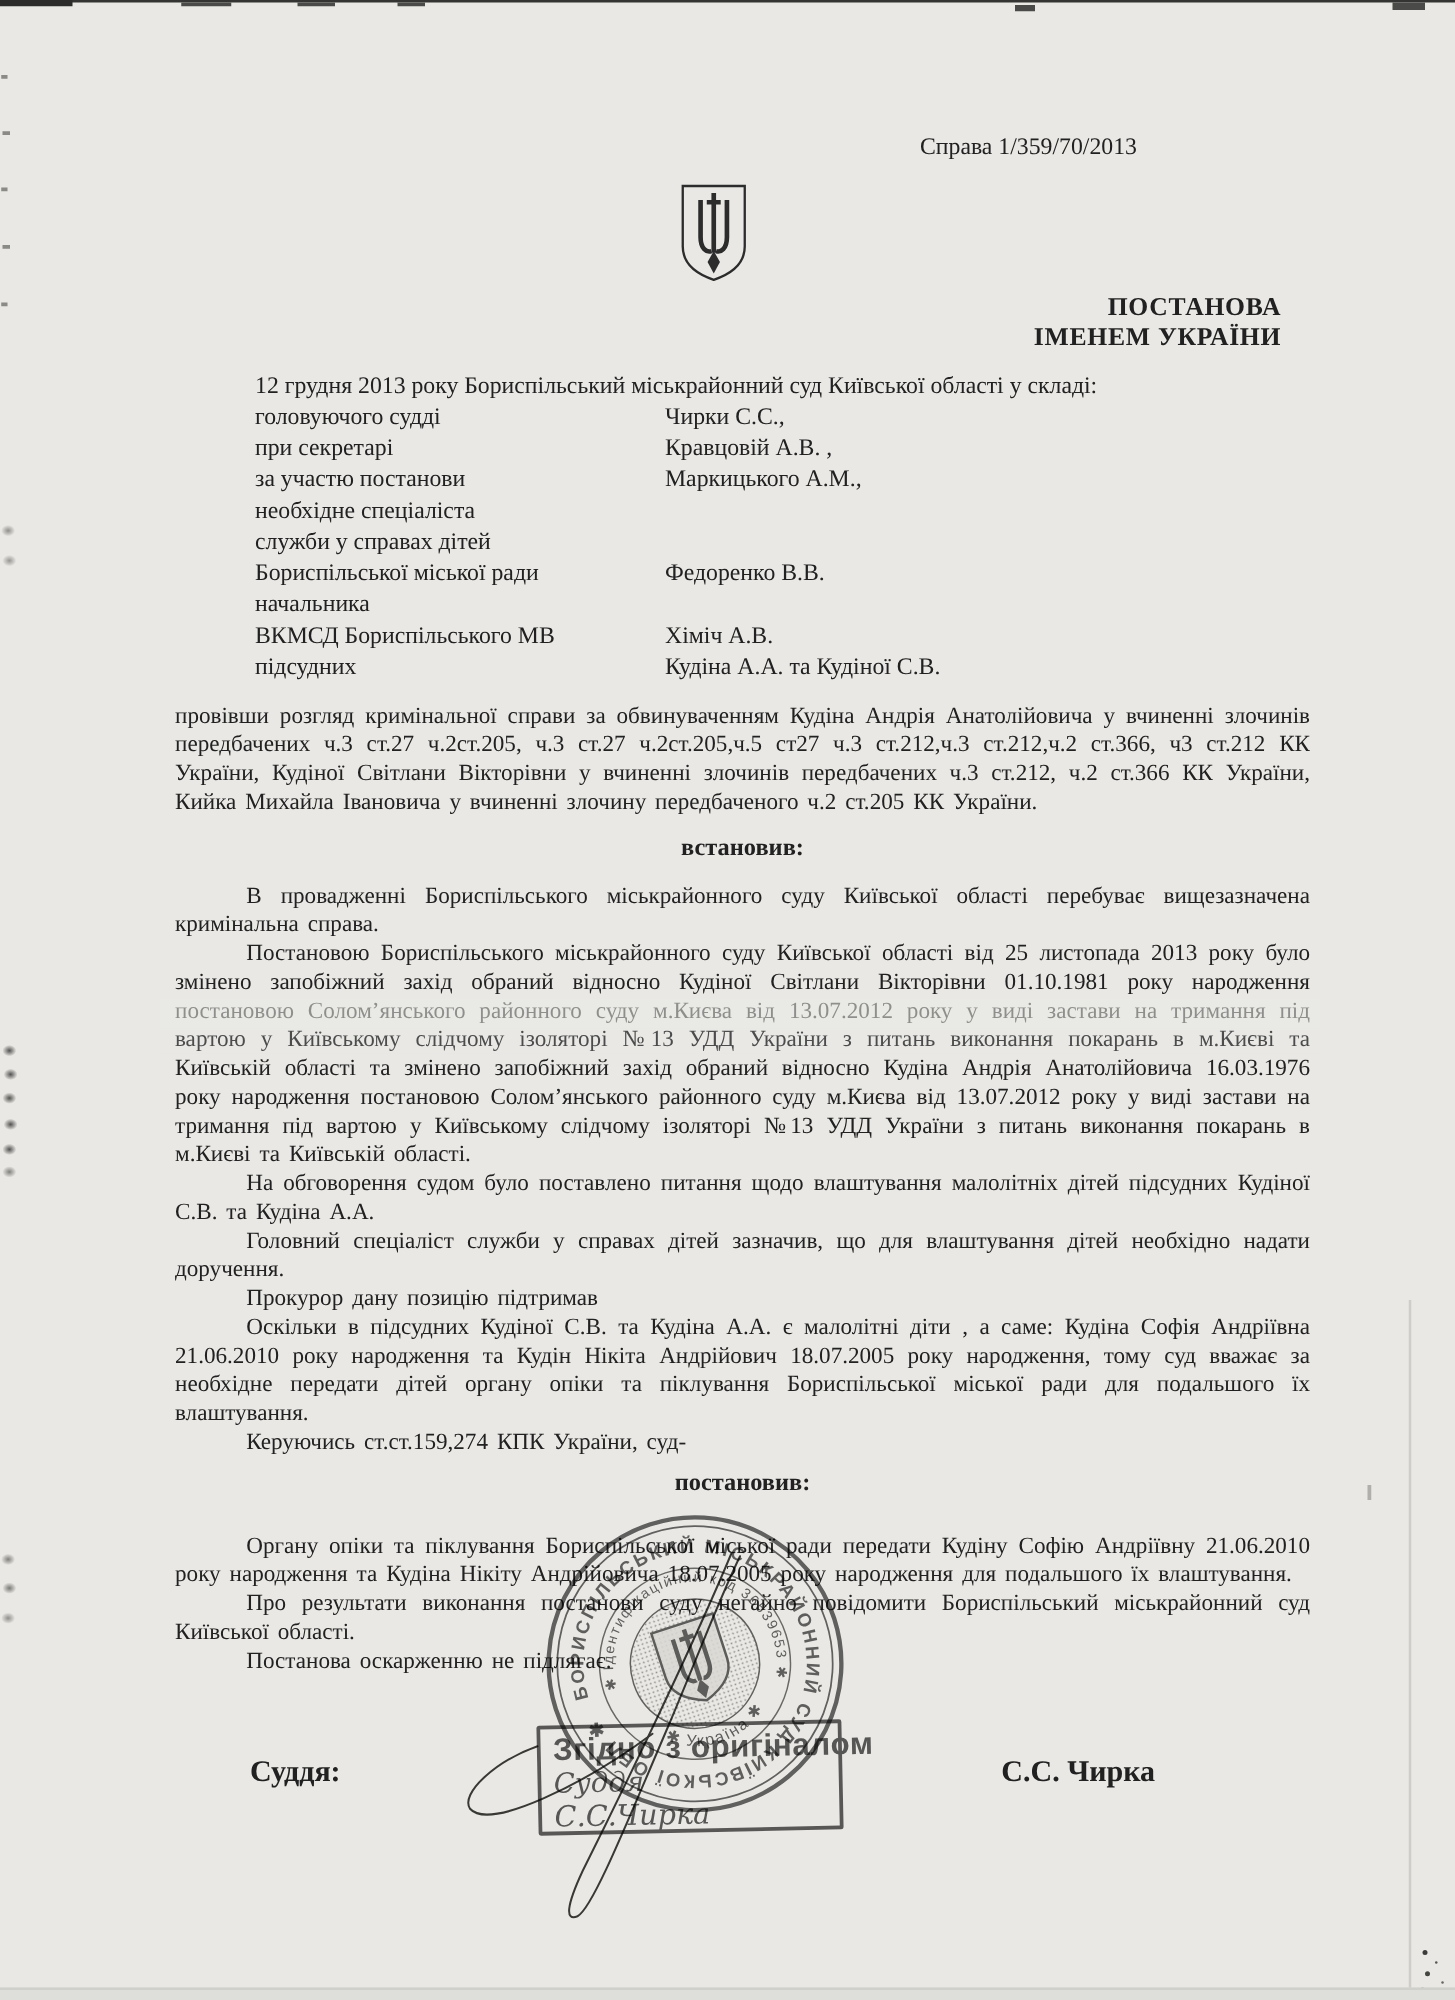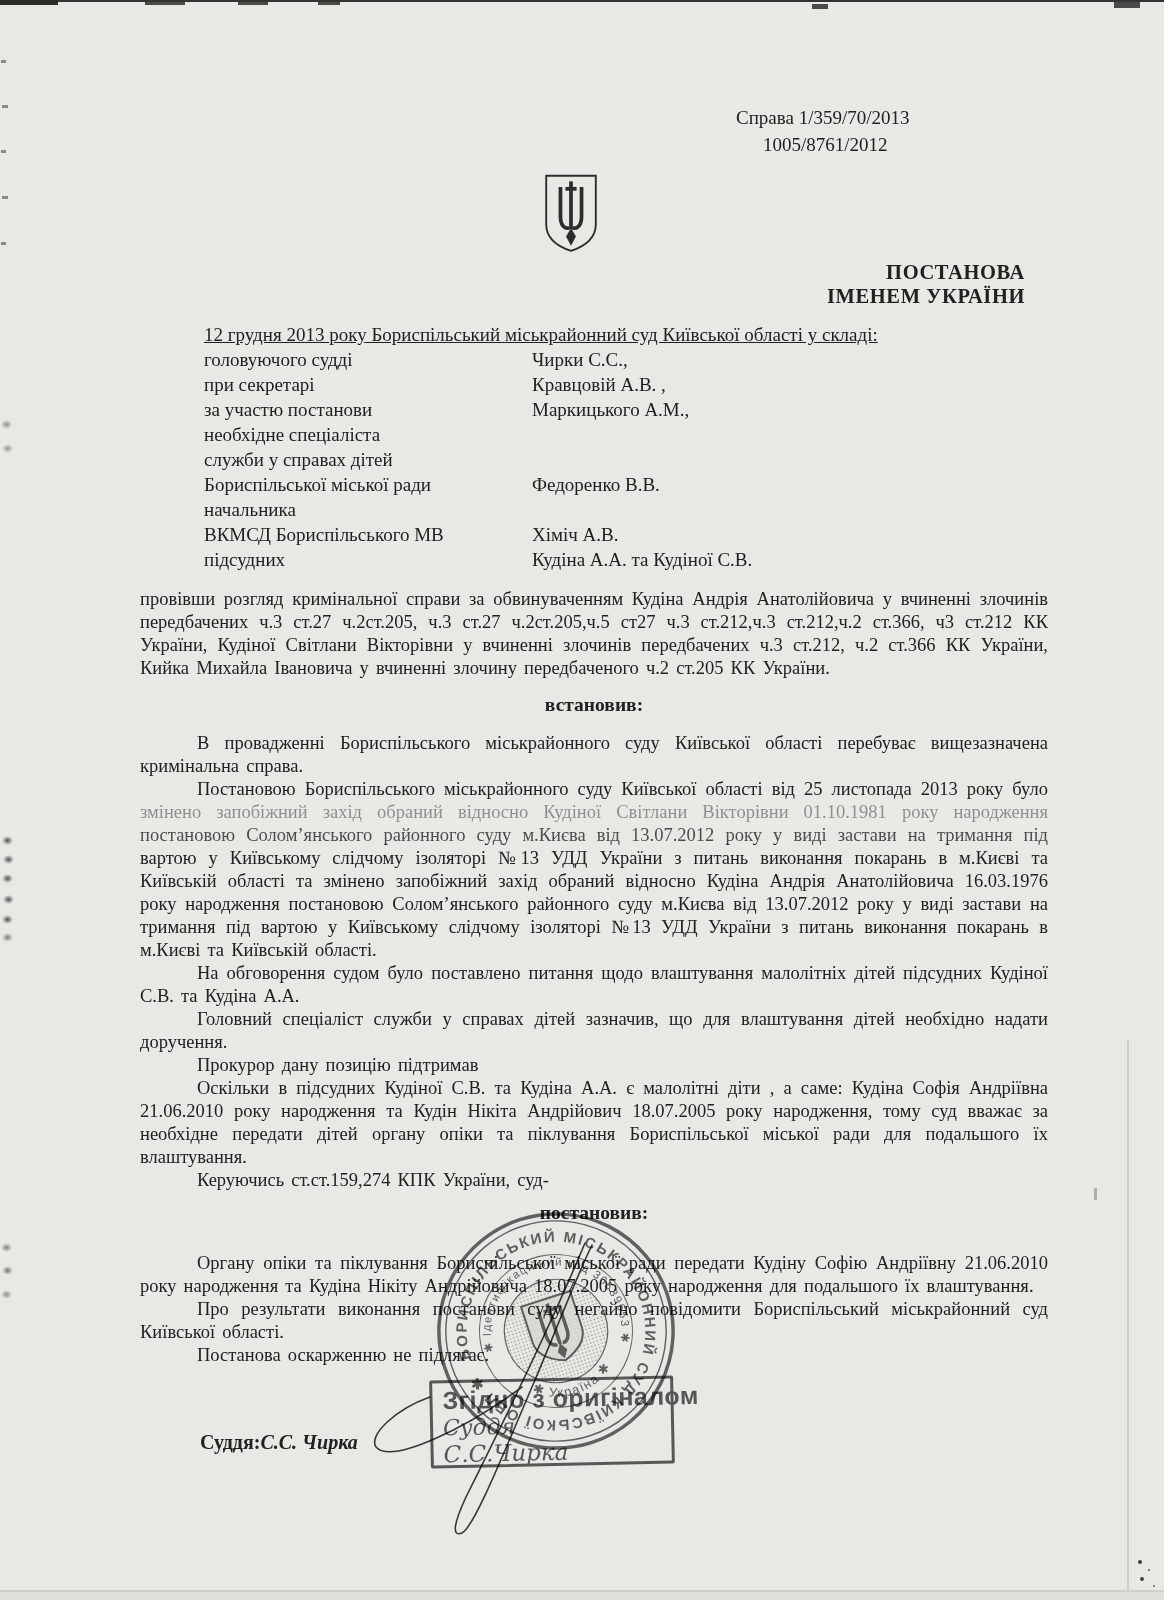--- a/index.html
+++ b/index.html
@@ -12,31 +12,31 @@
     color:#212121;
   }
   .content{position:absolute;left:140px;top:0;width:908px;}
   
   .case-numbers{margin-top:104px;margin-left:596px;font-size:19px;line-height:27px;white-space:nowrap;}
   .case-line2{margin-left:27px;}
   .emblem-wrap{text-align:center;margin-top:14px;position:relative;left:-23px;}
   .doc-title{text-align:right;font-weight:bold;font-size:20.5px;line-height:24px;letter-spacing:.6px;position:relative;left:-23px;margin-top:2px;}
   
   .comp{margin-top:14px;margin-left:64px;font-size:19px;line-height:25px;}
-  .comp-intro{margin-left:0;text-decoration:underline;}
+  .comp-intro{margin-left:0;}
   .comp-row{display:flex;align-items:center;}
   .comp-label{width:328px;flex:none;}
   
   .para{font-size:18.5px;line-height:23px;text-align:justify;word-spacing:2.5px;margin:0;}
   .preamble{margin-top:16px;}
   .sec-heading{text-align:center;font-weight:bold;font-size:19.5px;margin:14px 0 16px 0;}
   .indent{text-indent:57px;}
-  .sig-row{display:flex;margin-top:64px;font-weight:bold;font-size:20px;}
+  .sig-row{display:flex;justify-content:space-between;margin-top:64px;font-weight:bold;font-size:24px;}
   .sig-label{margin-left:60px;}
-  .sig-name{margin-right:124px;font-style:italic;}
+  .sig-name{margin-right:124px;}
   
   .overlay{position:absolute;pointer-events:none;}
   .fade-band{left:128px;top:799px;width:928px;height:25px;background:rgba(234,233,230,.55);}
   .fade-band2{left:128px;top:823px;width:928px;height:20px;background:rgba(234,233,230,.22);}
   .seal{left:427px;top:1202px;width:258px;height:258px;mix-blend-mode:multiply;opacity:.85;transform:rotate(-18deg);}
   .seal text{font-family:"Liberation Sans",sans-serif;fill:#4c4c4c;}
   .rect-stamp{
     left:430px;top:1378px;width:244px;height:88px;
     border:3px solid #4f4f4f;border-radius:2px;
     transform:rotate(-1.2deg);
@@ -64,21 +64,20 @@
 </style>
 </head>
 <body>
 
 <div class="page">
 
   <div class="content">
 
     <div class="case-numbers">
       <div>Справа 1/359/70/2013</div>
-      <div class="case-line2">1005/8761/2012</div>
     </div>
 
     <div class="emblem-wrap">
       <svg viewBox="0 0 100 132" width="62" height="82" aria-hidden="true">
         <path d="M10 6 H90 V84 C90 108 71 120 50 127 C29 120 10 108 10 84 Z" fill="none" stroke="#2c2c2c" stroke-width="3"></path>
         <g stroke="#2c2c2c" stroke-width="6" fill="none">
           <path d="M33 24 V72 C33 87 41 92 47 90"></path>
           <path d="M67 24 V72 C67 87 59 92 53 90"></path>
           <path d="M50 15 V92"></path>
           <path d="M41 27 H59"></path>

